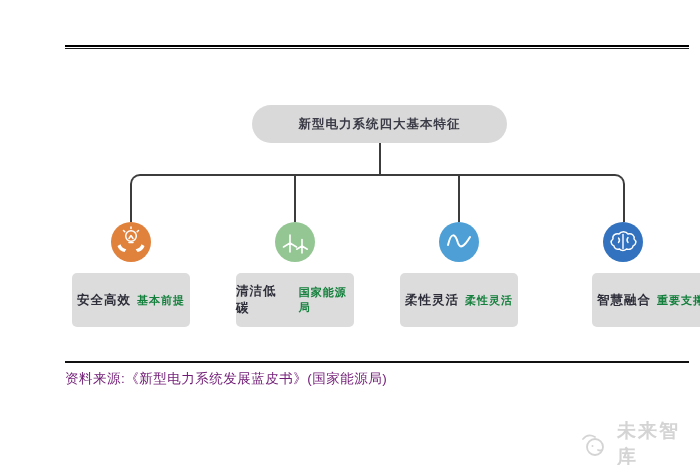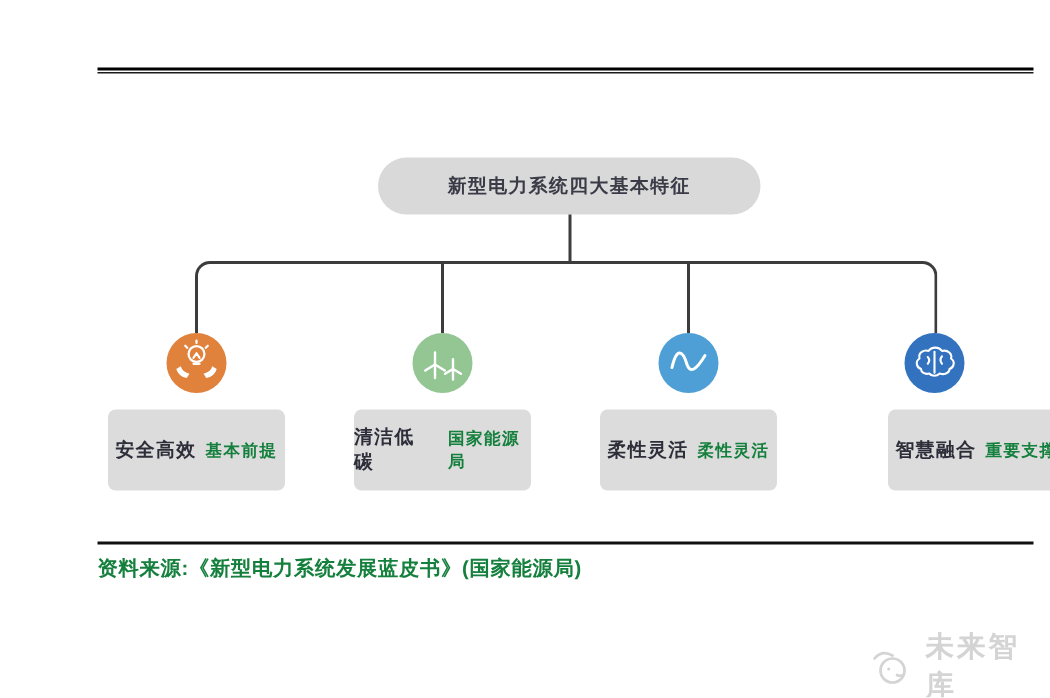--- a/index.html
+++ b/index.html
@@ -57,21 +57,21 @@
   .node-box.b3 { left:400px; }
   .node-box.b4 { left:564px;margin-left:28px; }
   .node-name { font-size:12.5px; color:#2e2e3a; letter-spacing:1px; }
   .node-role { font-size:11px; color:#15803d; letter-spacing:1px; }
   .source-rule {
     position:absolute; left:65px; top:361px; width:624px; height:2px;
     background:#111;
   }
   .source-text {
     position:absolute; left:65px; top:370px;
-    font-size:13.5px; font-weight:bold; color:#15803d; letter-spacing:0.5px;
+    font-size:13.5px; font-weight:normal; color:#701a75; letter-spacing:0.5px;
   }
   .watermark {
     position:absolute; left:578px; top:418px;
     display:flex; align-items:center; gap:7px;
   }
   .watermark-text {
     font-size:19px; font-weight:bold; color:#d4d4d4; letter-spacing:2px;
   }
   svg { display:block; }
 </style>

